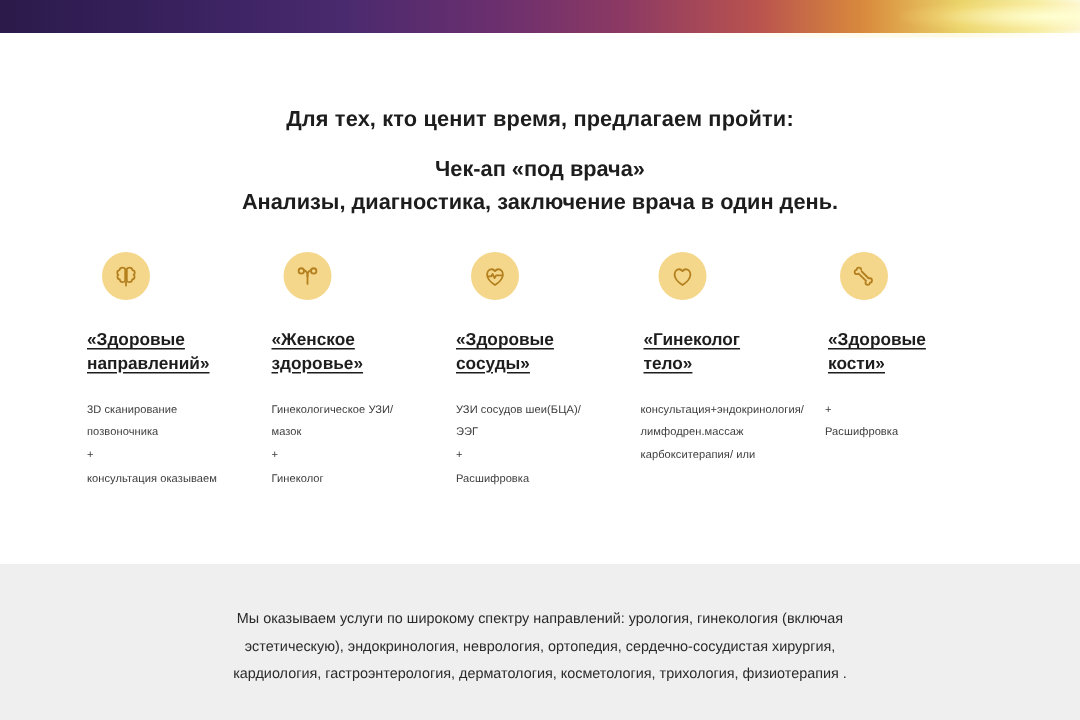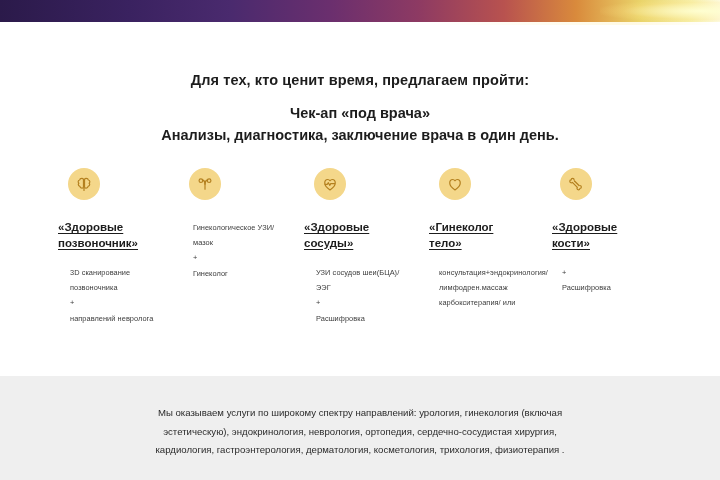--- a/index.html
+++ b/index.html
@@ -109,21 +109,21 @@
     text-decoration: underline;
     text-underline-offset: 2px;
     margin-bottom: 14px;
   }
   .svc-desc {
     font-size: 7.4px;
     color: #3b3b3b;
     line-height: 2.05;
     letter-spacing: 0.05px;
   }
-  .svc-desc .l { display: block; margin-left: 12px; }
+  .svc-desc .l { display: block; }
 
   
   .services .service:nth-child(1) .svc-icon { margin-left: 10px; }
   .services .service:nth-child(2) .svc-icon { margin-left: 8px; }
   .services .service:nth-child(3) .svc-icon { margin-left: 10px; }
   .services .service:nth-child(4) .svc-icon { margin-left: 12px; }
   .services .service:nth-child(5) .svc-icon { margin-left: 10px; }
 
   .services .service:nth-child(4) .svc-title,
   .services .service:nth-child(5) .svc-title { padding-left: 2px; }
@@ -172,40 +172,44 @@
     <div class="service">
       <div class="svc-icon">
         <svg width="18" height="18" viewBox="0 0 24 24" fill="none" stroke="#b4801f" stroke-width="1.6" stroke-linecap="round" stroke-linejoin="round">
           <path d="M9 4.5c-1.6 0-2.6 1-2.7 2.2-1.3.2-2.1 1.2-2.1 2.3 0 .8.4 1.5 1 1.9-.5.4-.8 1-.8 1.8 0 1.2.9 2.2 2.1 2.4.1 1.3 1.2 2.4 2.6 2.4 1 0 1.8-.5 2.2-1.2V5.8C10.9 5 10 4.5 9 4.5z"></path>
           <path d="M15 4.5c1.6 0 2.6 1 2.7 2.2 1.3.2 2.1 1.2 2.1 2.3 0 .8-.4 1.5-1 1.9.5.4.8 1 .8 1.8 0 1.2-.9 2.2-2.1 2.4-.1 1.3-1.2 2.4-2.6 2.4-1 0-1.8-.5-2.2-1.2V5.8c.4-.8 1.3-1.3 2.3-1.3z"></path>
           <path d="M12 17.5v3"></path>
         </svg>
       </div>
       <div class="svc-title">
         <span>«Здоровые</span><br>
-        <span>позвоночник»</span>
+        <span>направлений»</span>
       </div>
       <div class="svc-desc">
         <span class="l">3D сканирование</span>
         <span class="l">позвоночника</span>
         <span class="l">+</span>
-        <span class="l">направлений невролога</span>
+        <span class="l">консультация оказываем</span>
       </div>
     </div>
 
     <div class="service">
       <div class="svc-icon">
         <svg width="18" height="18" viewBox="0 0 24 24" fill="none" stroke="#b4801f" stroke-width="1.6" stroke-linecap="round" stroke-linejoin="round">
           <path d="M12 19v-7"></path>
           <path d="M12 12c0-3 1.5-5 3.5-5.5"></path>
           <path d="M12 12c0-3-1.5-5-3.5-5.5"></path>
           <circle cx="6.5" cy="7.5" r="2.4"></circle>
           <circle cx="17.5" cy="7.5" r="2.4"></circle>
         </svg>
       </div>
+      <div class="svc-title">
+        <span>«Женское</span><br>
+        <span>здоровье»</span>
+      </div>
       <div class="svc-desc">
         <span class="l">Гинекологическое УЗИ/</span>
         <span class="l">мазок</span>
         <span class="l">+</span>
         <span class="l">Гинеколог</span>
       </div>
     </div>
 
     <div class="service">
       <div class="svc-icon">

